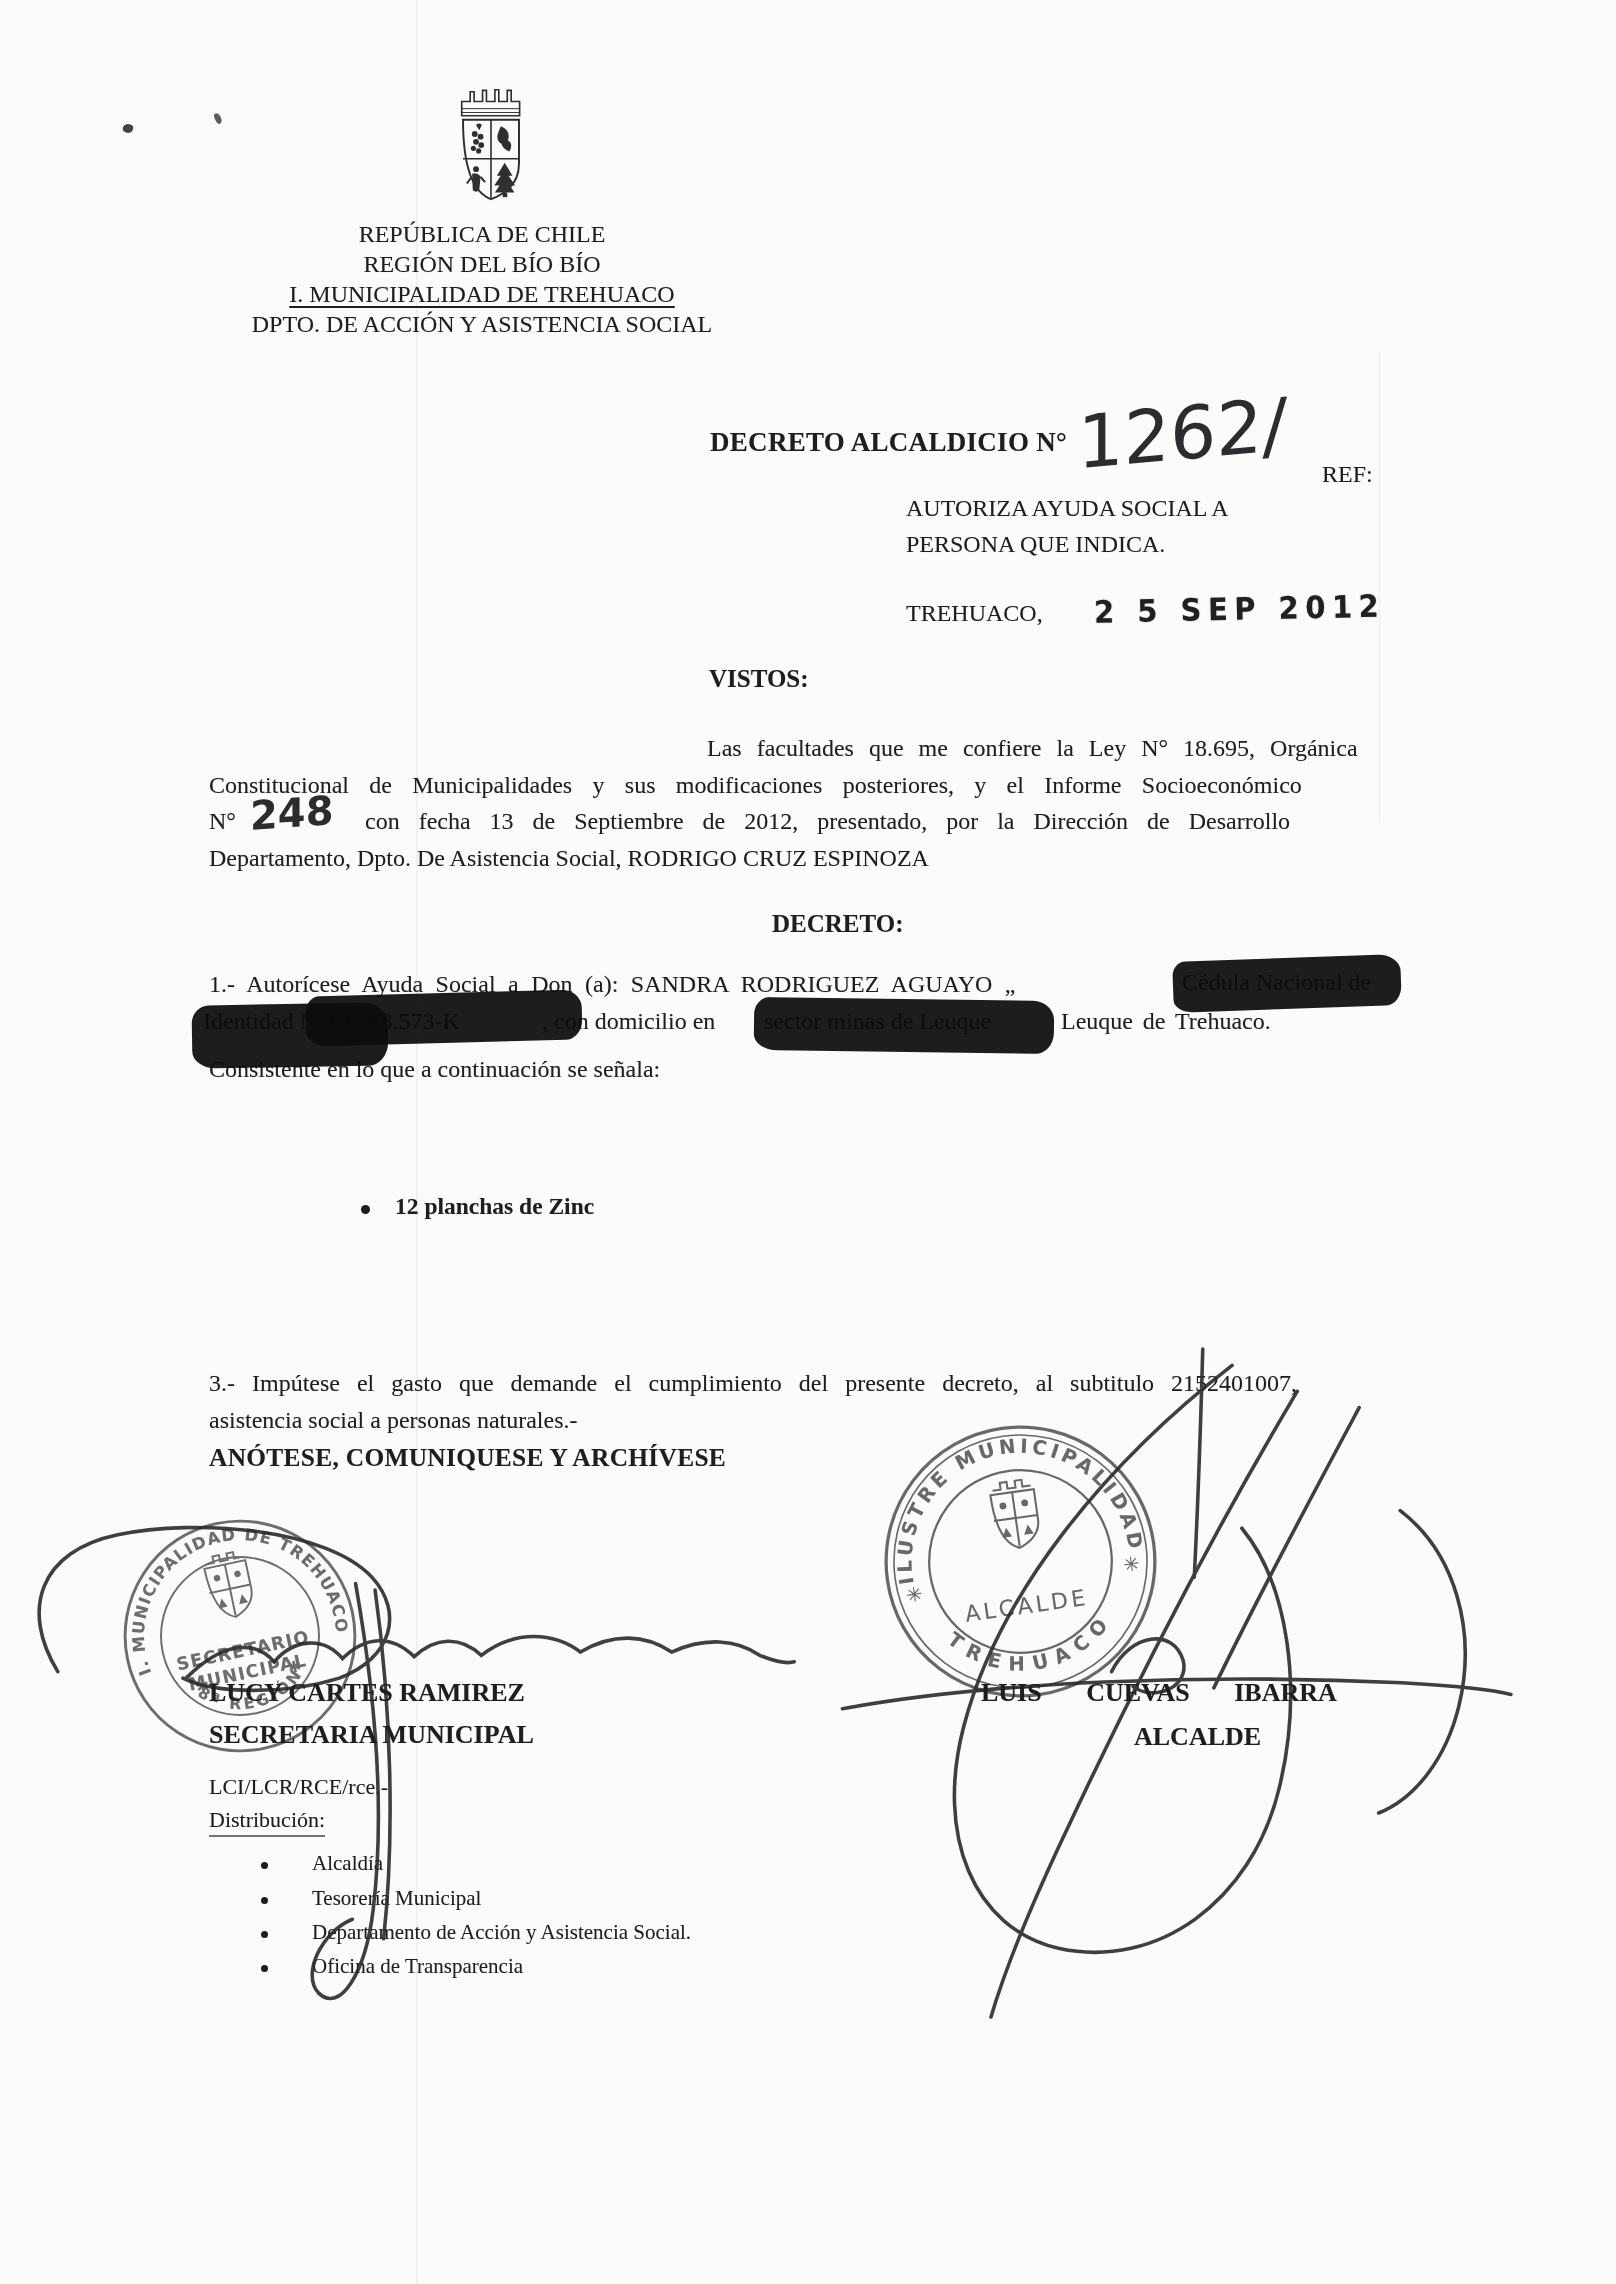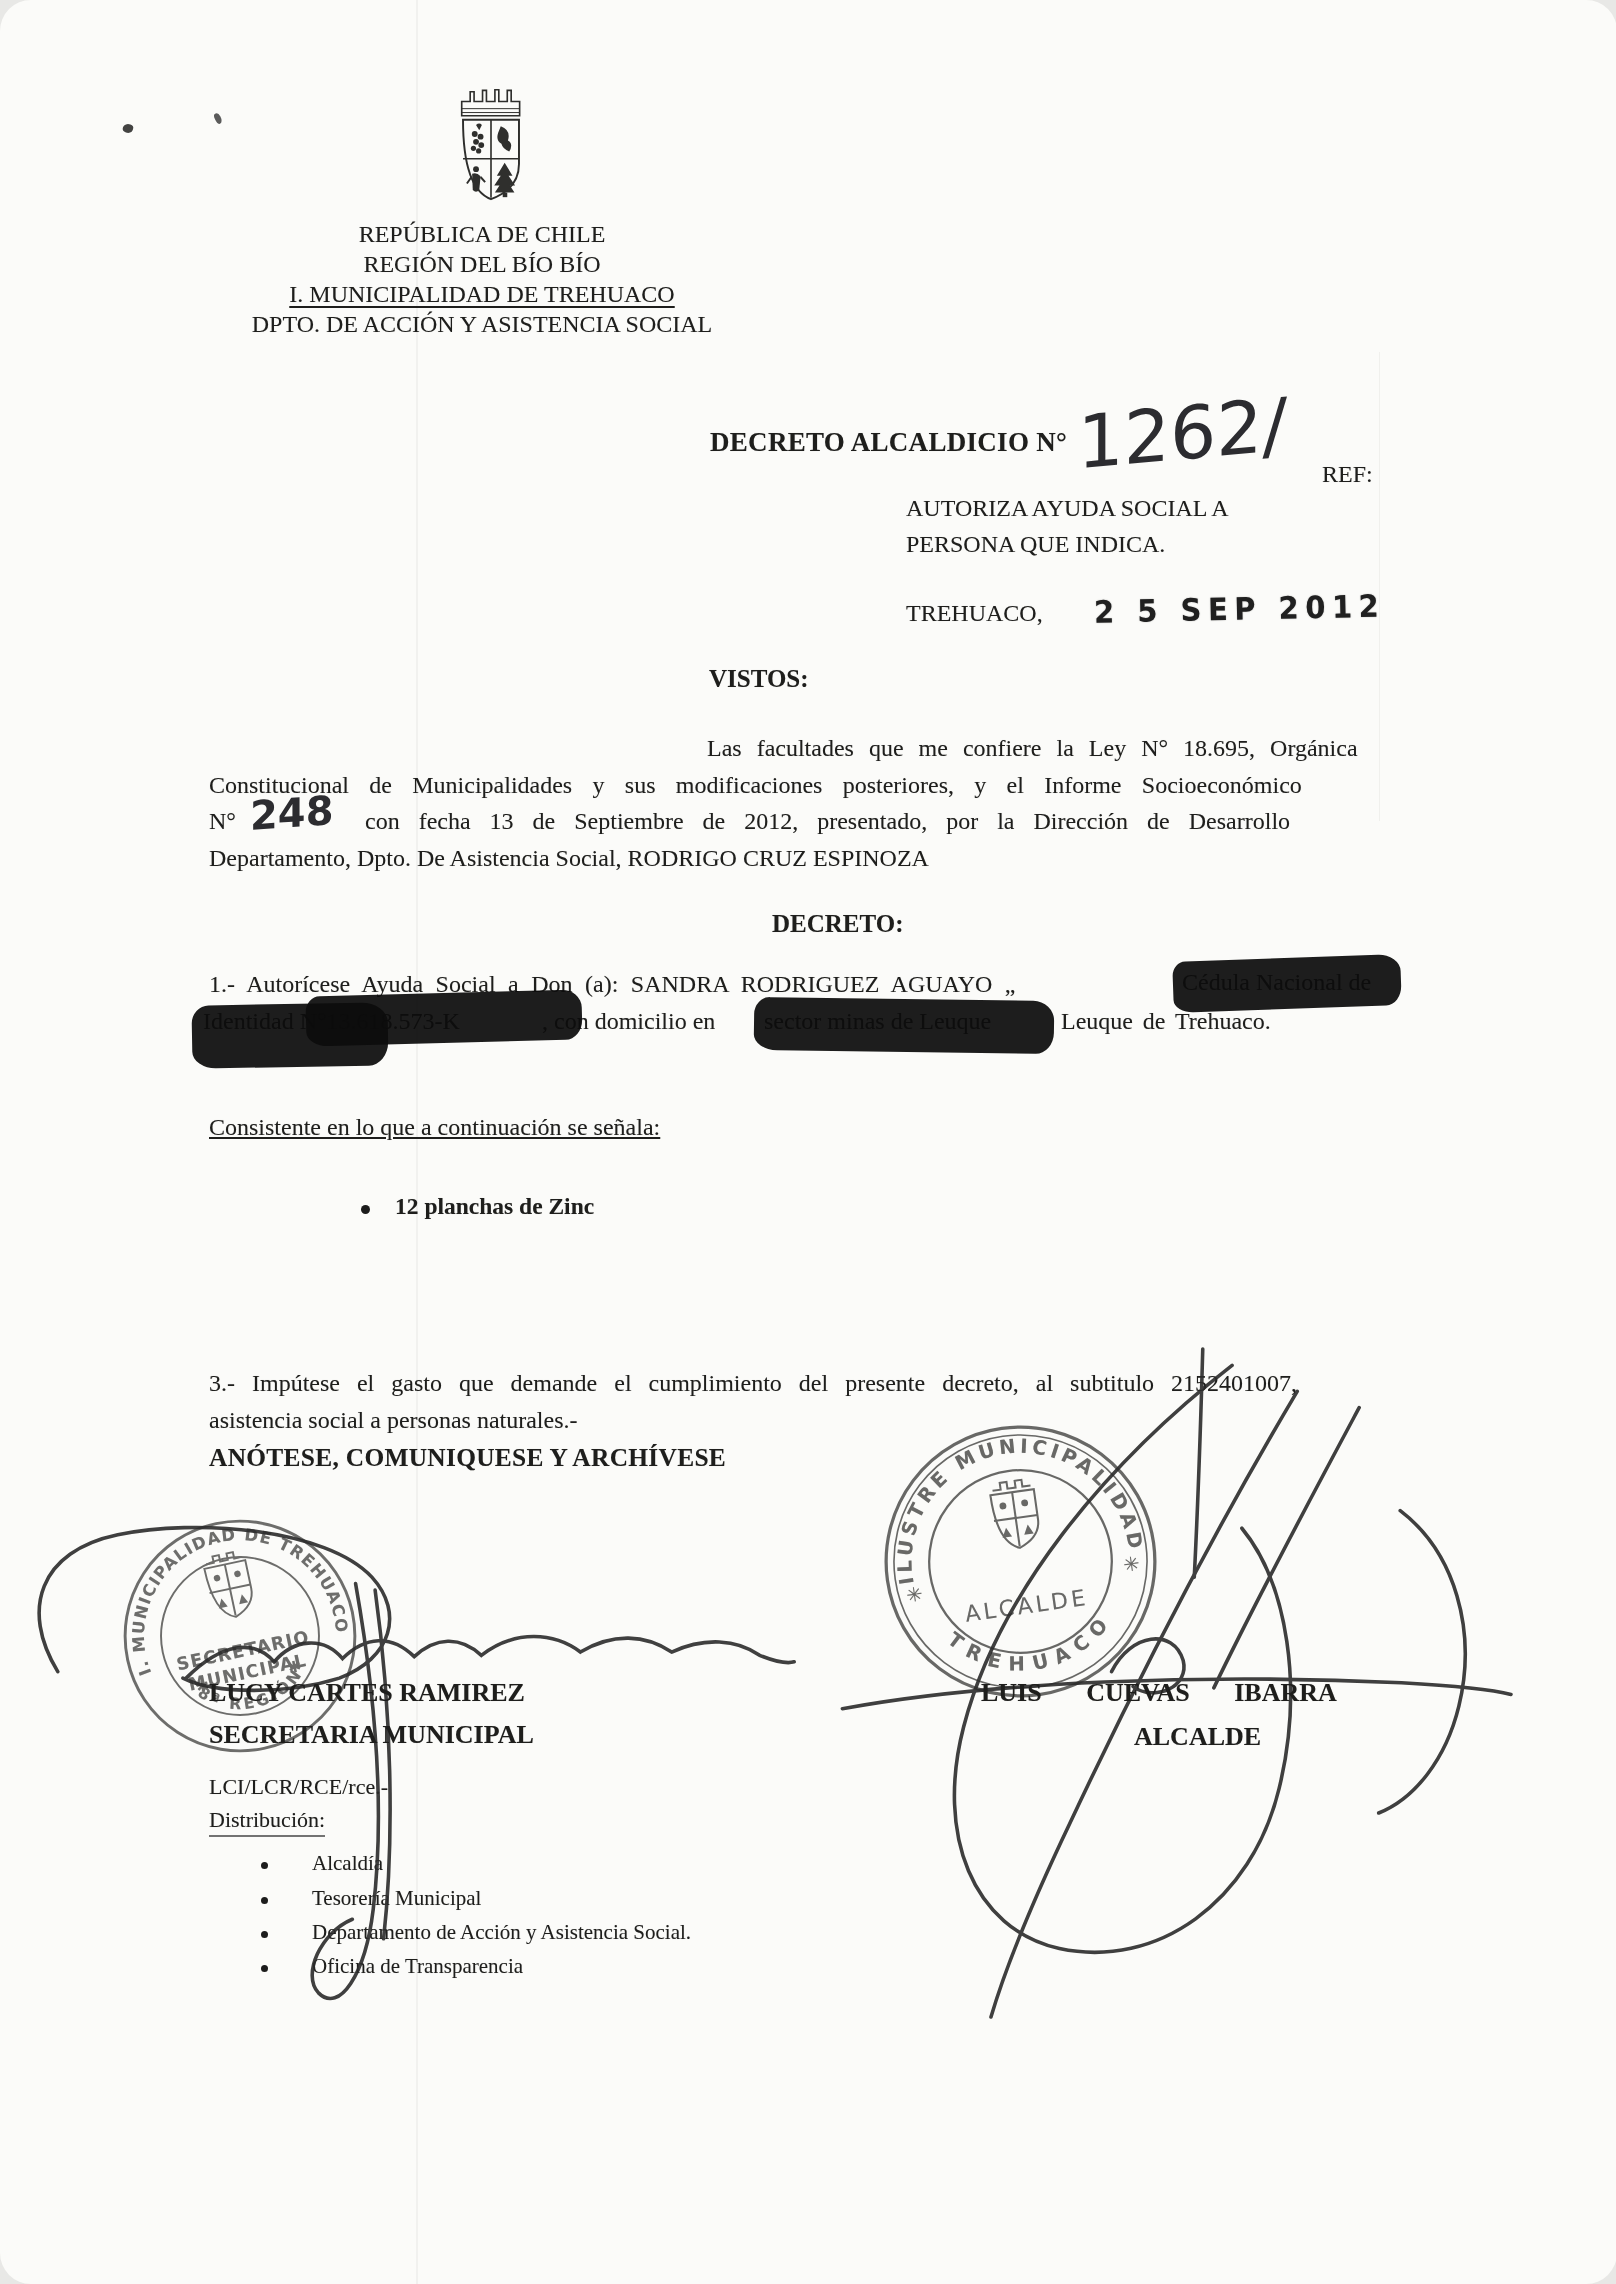--- a/index.html
+++ b/index.html
@@ -1,19 +1,19 @@
 <!DOCTYPE html>
 <html style="font-size:10.4px"><head>
 <meta charset="utf-8">
 <style>
   html,body{margin:0;padding:0;background:#e8e8e6;}
   #page{
     position:relative; width:1617px; height:2284px; background:#fbfbf9;
     font-family:"Liberation Serif","DejaVu Serif",serif; color:#1e1e1c;
-    overflow:hidden; text-shadow:0 0 0.7px rgba(40,40,40,.28);border-radius:31px;
+    overflow:hidden; text-shadow:0 0 0.7px rgba(40,40,40,.28);
   }
   .abs{position:absolute;}
   .ctr{text-align:center;}
   .b{font-weight:bold;}
   .bi{font-weight:bold;}
   
   .fold-a{left:416px;top:0;width:2px;height:2284px;background:rgba(60,60,55,.05);}
   .fold-b{left:1379px;top:352px;width:1.3px;height:469px;background:rgba(60,60,55,.06);}
   .speck1{left:123px;top:124px;width:10.4px;height:8.5px;background:#222;border-radius:60% 40% 55% 45%;transform:rotate(20deg);opacity:.85;}
   .speck2{left:215px;top:113px;width:5.9px;height:11px;background:#333;border-radius:50% 50% 60% 40%;transform:rotate(-28deg);opacity:.8;}
@@ -47,21 +47,21 @@
   .r1t{left:1182px;top:969px;}
   .r2t{left:203px;top:1008px;}
   .i1mid{left:542px;top:1008px;font-size:24px;}
   .r3t{left:764px;top:1008px;}
   .i1tail{left:1061px;top:1008px;font-size:24px;word-spacing:3.9px;}
   .marker{background:#0c0c0c;opacity:.93;z-index:5;}
   .bar1{left:1173px;top:958px;width:228px;height:51px;border-radius:13px 22px 15.6px 19.6px/14.3px 17px 19.6px 13px;transform:rotate(-2deg);}
   .bar2a{left:192px;top:1004px;width:196px;height:63px;border-radius:17px 26px 19.6px 23.5px/18px 19.6px 23.5px 17px;transform:rotate(-1deg);}
   .bar2b{left:306px;top:993px;width:276px;height:50px;border-radius:14.3px 19.6px 17px 22px/15.6px 18px 19.6px 14.3px;transform:rotate(-1.5deg);}
   .bar3{left:754px;top:999px;width:300px;height:53px;border-radius:15.6px 21px 18px 23.5px/17px 19.6px 21px 15.6px;transform:rotate(.8deg);}
-  .consist{left:209px;top:1114px;font-size:24px;text-decoration:underline;}
+  .consist{left:209px;top:1056px;font-size:24px;}
   
   .bdot{left:361px;top:1205px;width:9px;height:9px;border-radius:50%;background:#1c1c1c;}
   .bitem{left:395px;top:1193px;font-size:23.5px;}
   .i2{left:209px;top:1285px;font-size:24px;word-spacing:10.4px;}
   .i3a{left:209px;top:1370px;font-size:24px;word-spacing:11px;}
   .i3b{left:209px;top:1407px;font-size:24px;}
   .closing{left:209px;top:1443px;font-size:25.4px;letter-spacing:0.3px;}
   
   #sig-svg{left:0;top:1336px;z-index:4;}
   #stampL{left:116px;top:1512px;z-index:3;}

